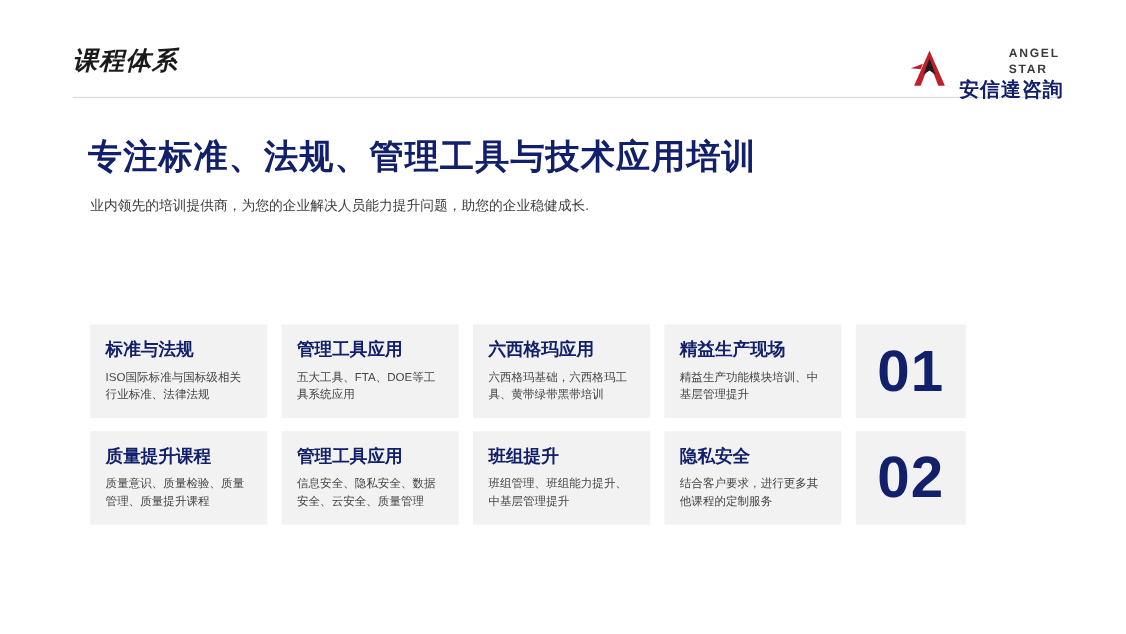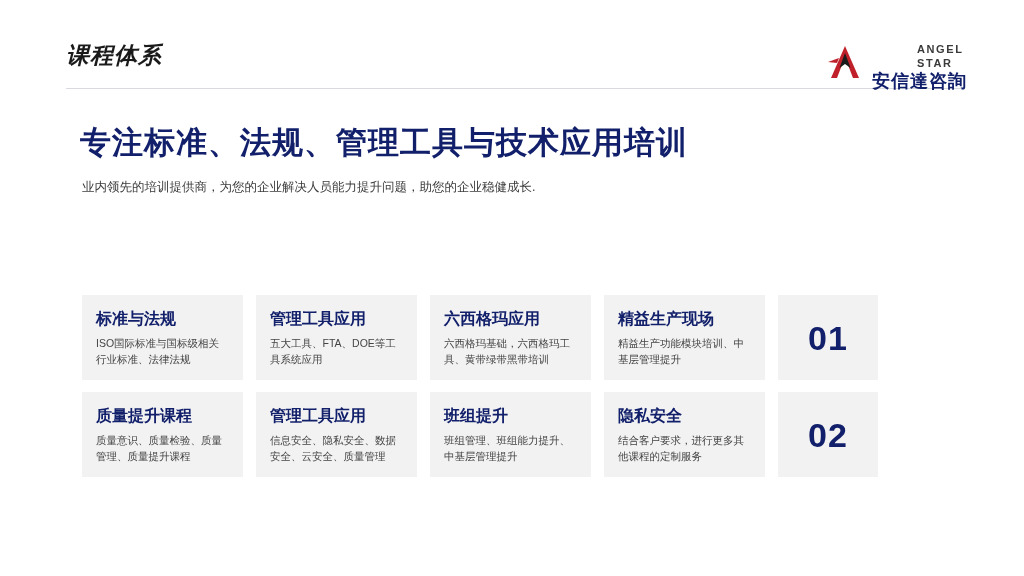--- a/index.html
+++ b/index.html
@@ -136,21 +136,21 @@
   }
   .num-card {
     width: 100px;
     height: 85px;
     background: #f2f2f2;
     display: flex;
     align-items: center;
     justify-content: center;
   }
   .num-card span {
-    font-size: 34px;
+    font-size: 53px;
     font-weight: bold;
     color: #12206b;
     letter-spacing: 1px;
     line-height: 1;
   }
 </style>
 </head>
 <body>
 
 <div class="header">

